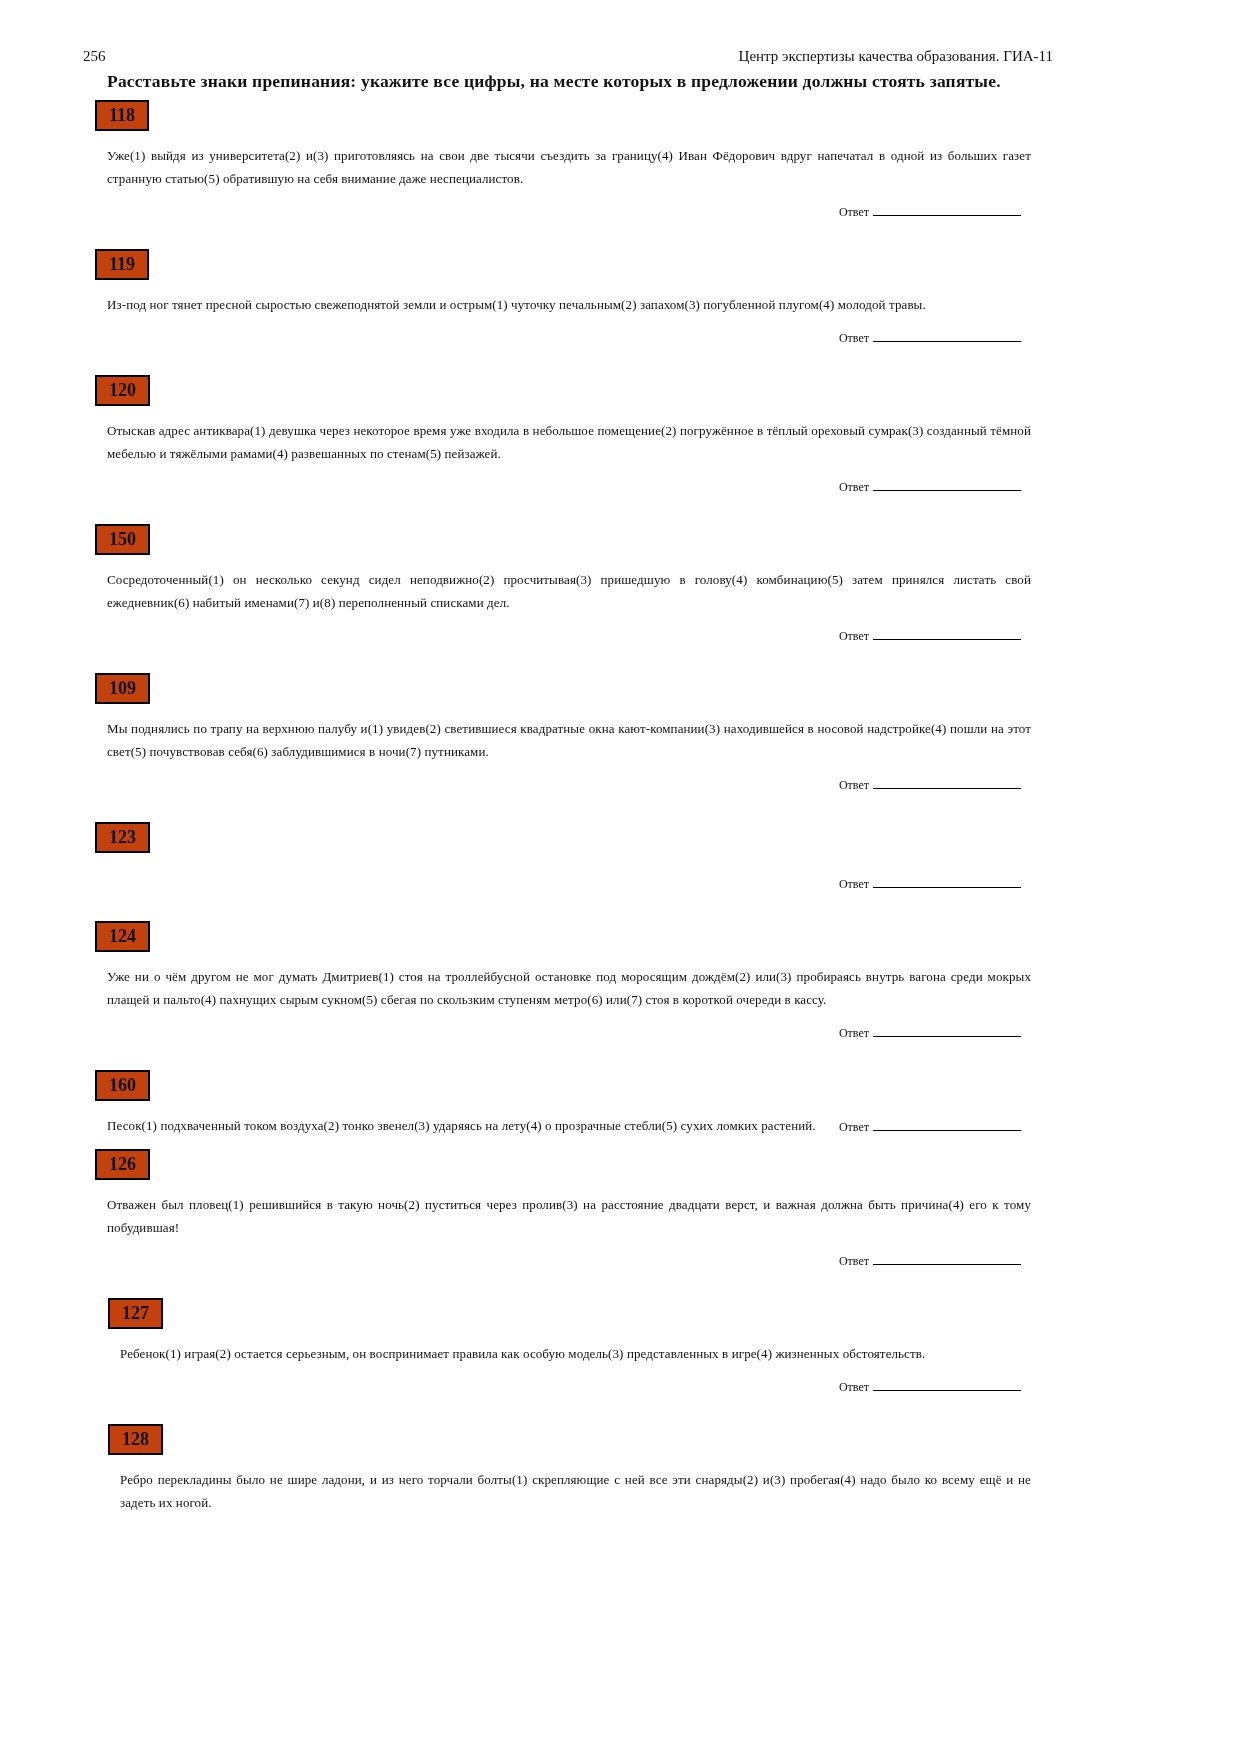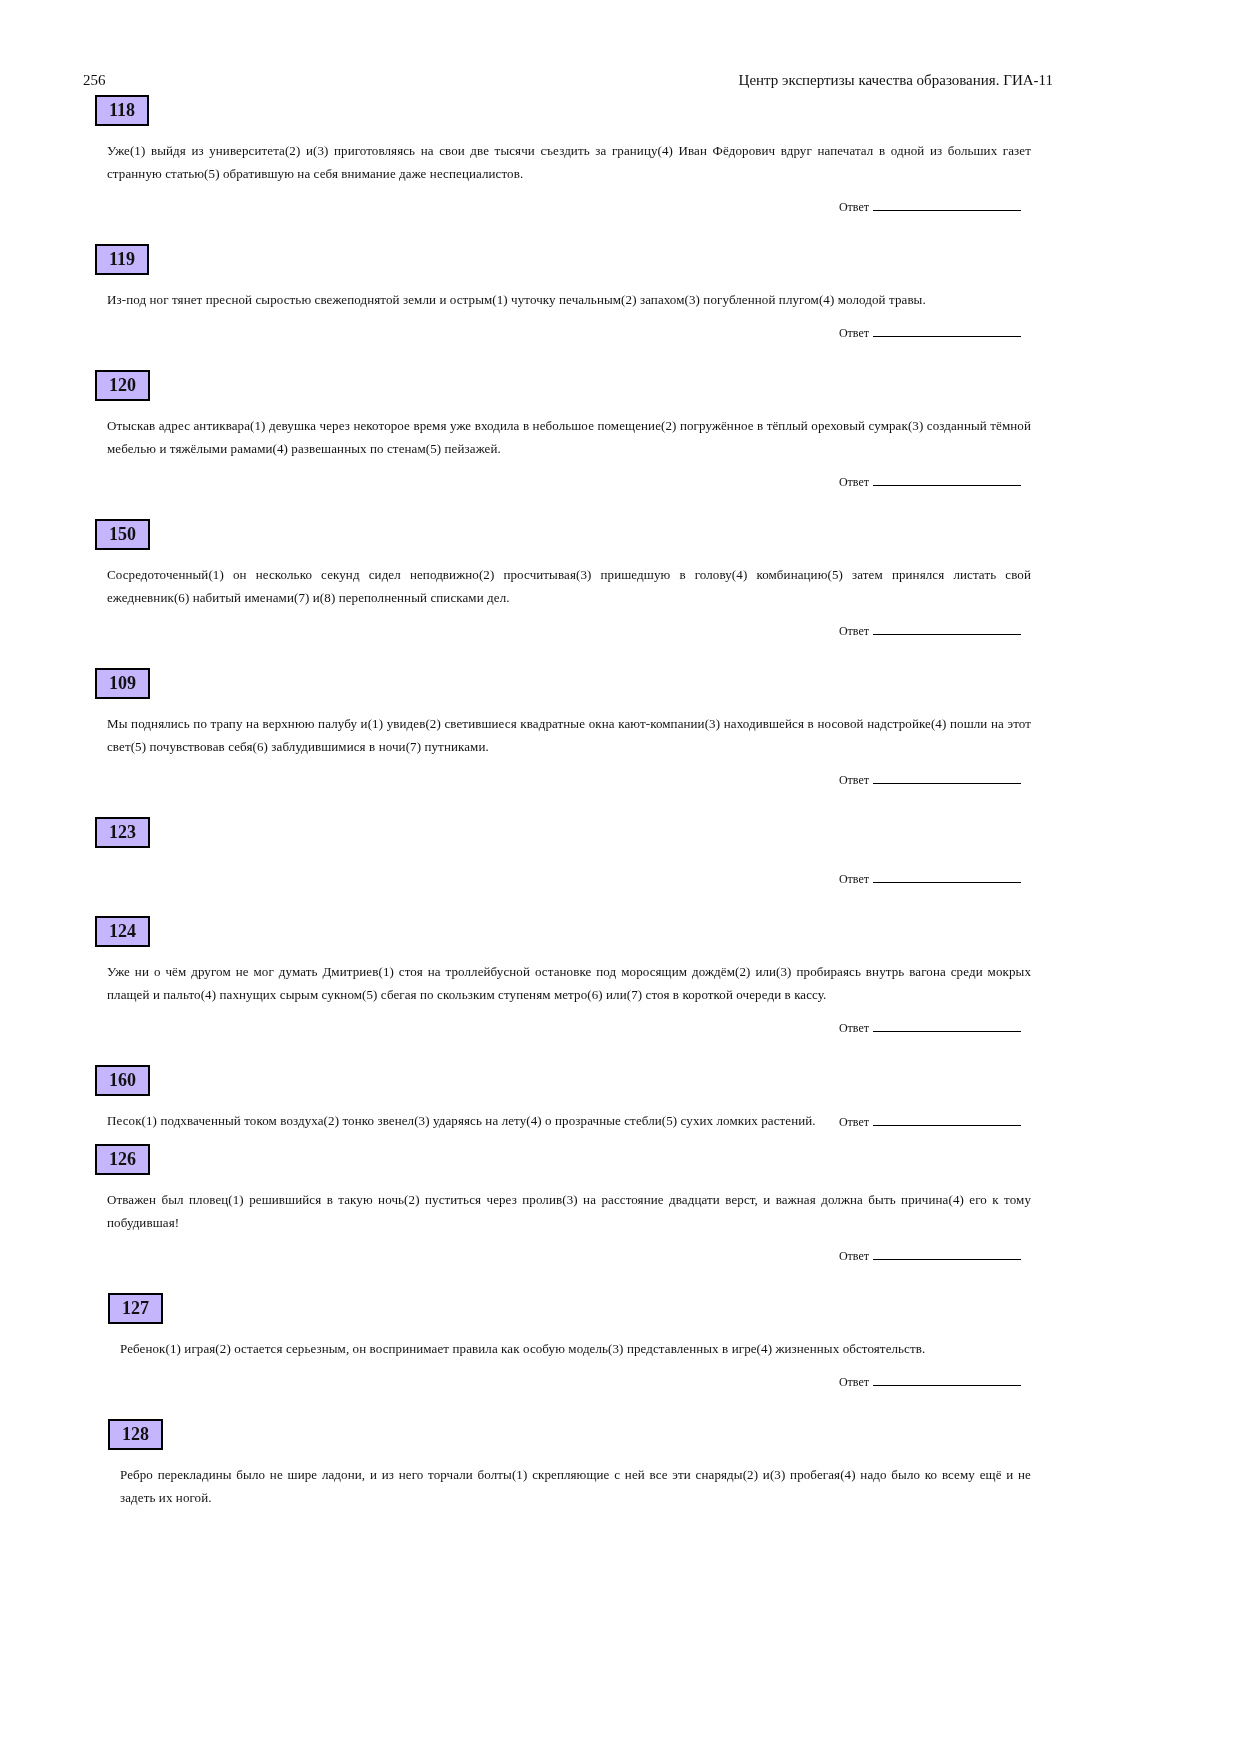--- a/index.html
+++ b/index.html
@@ -5,21 +5,21 @@
   html,body{margin:0;padding:0;background:#ffffff;}
   body{
     width:1241px;height:1754px;
     font-family:"Liberation Serif","DejaVu Serif",serif;
     color:#111;
     -webkit-font-smoothing:antialiased;
   }
   .page{
     box-sizing:border-box;
     width:1241px;height:1754px;
-    padding:72px 210px 40px 95px;
+    padding:48px 210px 40px 95px;
   }
   .page-header{
     display:flex;justify-content:space-between;align-items:baseline;
     font-size:15px;
     margin-left:-12px;margin-right:-22px;
     margin-bottom:6px;
   }
   .instruction{
     font-weight:bold;
     font-size:17.5px;
@@ -31,21 +31,21 @@
   .task.indent{margin-left:13px;}
   .task.tight{margin-bottom:12px;}
   .num-box{
     display:inline-block;
     border:2px solid #000;
     padding:2px 12px 3px 12px;
     font-weight:bold;
     font-size:18px;
     line-height:22px;
     margin-bottom:9px;
-    background:#c4b5fd;
+    background:#c2410c;
   }
   .task-text{
     margin:4px 0 0 12px;
     font-size:13px;
     line-height:23px;
     text-align:justify;
     letter-spacing:0.1px;
   }
   .answer-row{
     text-align:right;
@@ -73,20 +73,21 @@
 </head>
 <body>
 
 <div class="page">
 
   <div class="page-header">
     <span>256</span>
     <span>Центр экспертизы качества образования. ГИА-11</span>
   </div>
 
+  <div class="instruction">Расставьте знаки препинания: укажите все цифры, на месте которых в предложении должны стоять запятые.</div>
 
   <div class="task">
     <div class="num-box"><span>118</span></div>
     <p class="task-text">Уже(1) выйдя из университета(2) и(3) приготовляясь на свои две тысячи съездить за границу(4) Иван Фёдорович вдруг напечатал в одной из больших газет странную статью(5) обратившую на себя внимание даже неспециалистов.</p>
     <div class="answer-row"><span>Ответ</span><span class="answer-line"></span></div>
   </div>
 
   <div class="task">
     <div class="num-box"><span>119</span></div>
     <p class="task-text">Из-под ног тянет пресной сыростью свежеподнятой земли и острым(1) чуточку печальным(2) запахом(3) погубленной плугом(4) молодой травы.</p>

